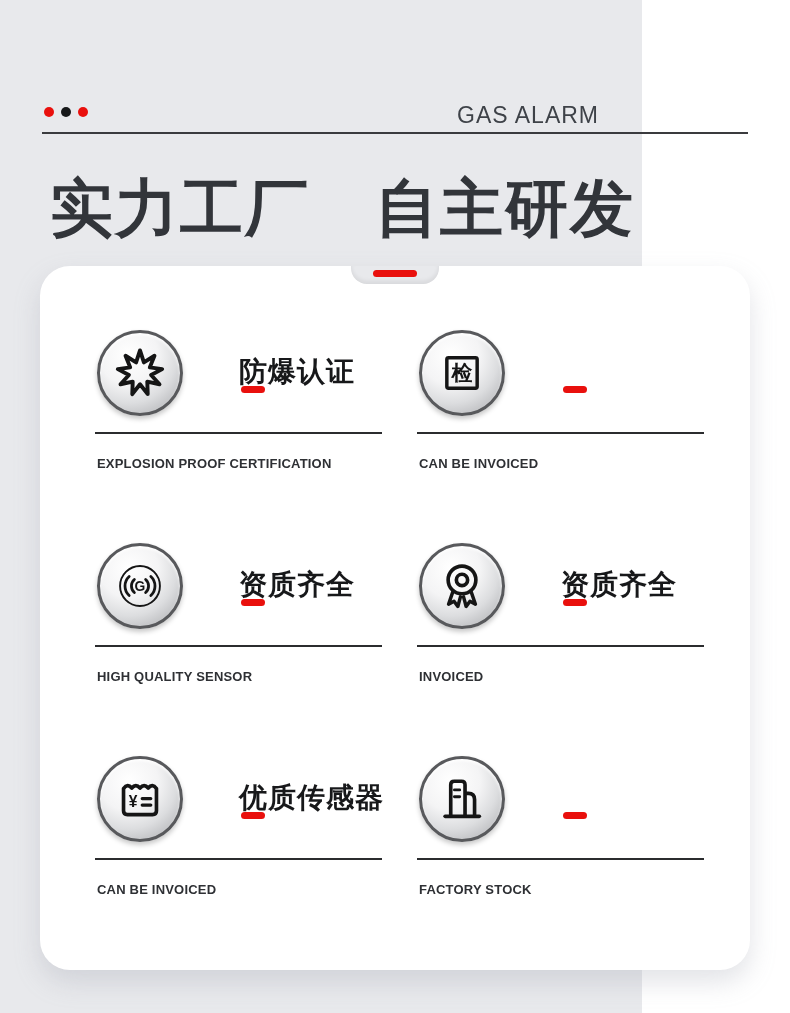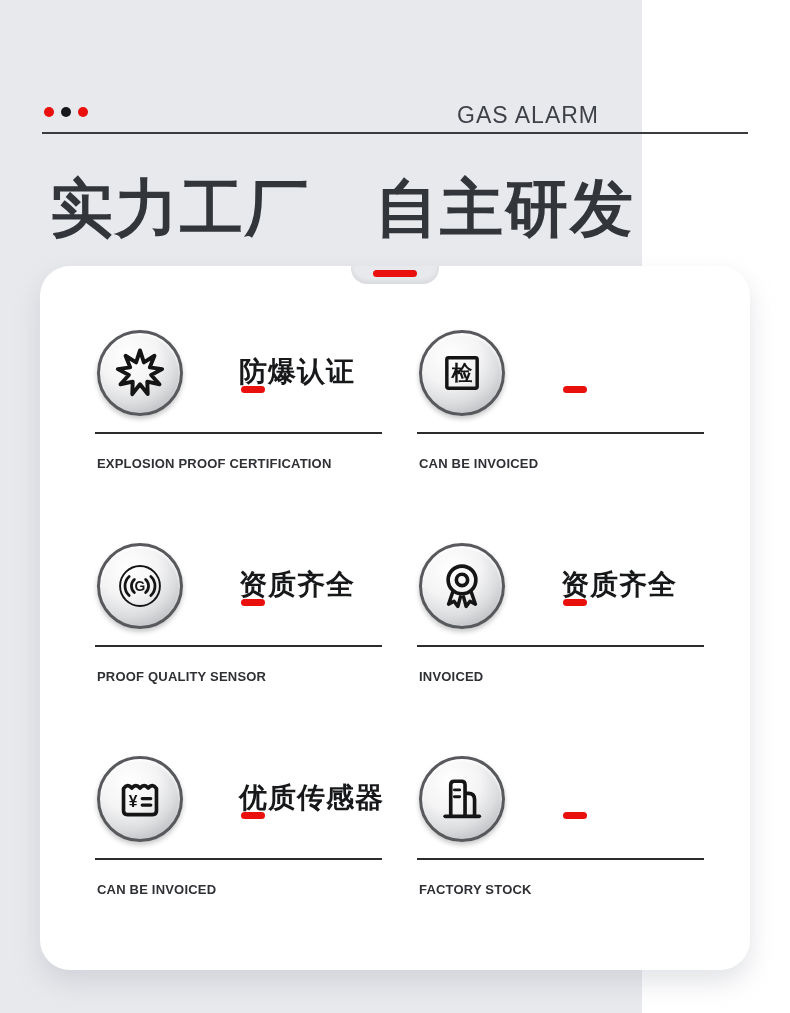--- a/index.html
+++ b/index.html
@@ -123,21 +123,21 @@
           <path class="ico" stroke-width="3.2" stroke-linecap="round" d="M -12.5 -11 A 15 15 0 0 0 -12.5 11"></path>
           <path class="ico" stroke-width="3.2" stroke-linecap="round" d="M -6.5 -7.5 A 10 10 0 0 0 -6.5 7.5"></path>
           <path class="ico" stroke-width="3.2" stroke-linecap="round" d="M 12.5 -11 A 15 15 0 0 1 12.5 11"></path>
           <path class="ico" stroke-width="3.2" stroke-linecap="round" d="M 6.5 -7.5 A 10 10 0 0 1 6.5 7.5"></path>
           <text x="0" y="5.5" text-anchor="middle" font-size="16" font-weight="bold" font-family="Liberation Sans, DejaVu Sans, sans-serif" fill="#151515">G</text>
         </svg>
       </div>
       <div class="ftitle">资质齐全</div>
       <span class="fdash"></span>
       <div class="fline"></div>
-      <div class="fcaption">PROOF QUALITY SENSOR</div>
+      <div class="fcaption">HIGH QUALITY SENSOR</div>
     </div>
 
     <div class="cell" style="left:377px;top:277px">
       <div class="icircle">
         <svg width="52" height="52" viewBox="-30 -30 60 60">
           <circle class="ico" stroke-width="4.2" cx="0" cy="-7" r="16"></circle>
           <circle class="ico" stroke-width="4.2" cx="0" cy="-7" r="6.5"></circle>
           <path class="ico" stroke-width="4" stroke-linecap="round" d="M -10.5 6.5 L -15.5 21 L -9.2 17.6 L -4.8 23.6 L -1.8 12.5"></path>
           <path class="ico" stroke-width="4" stroke-linecap="round" d="M 10.5 6.5 L 15.5 21 L 9.2 17.6 L 4.8 23.6 L 1.8 12.5"></path>
         </svg>

